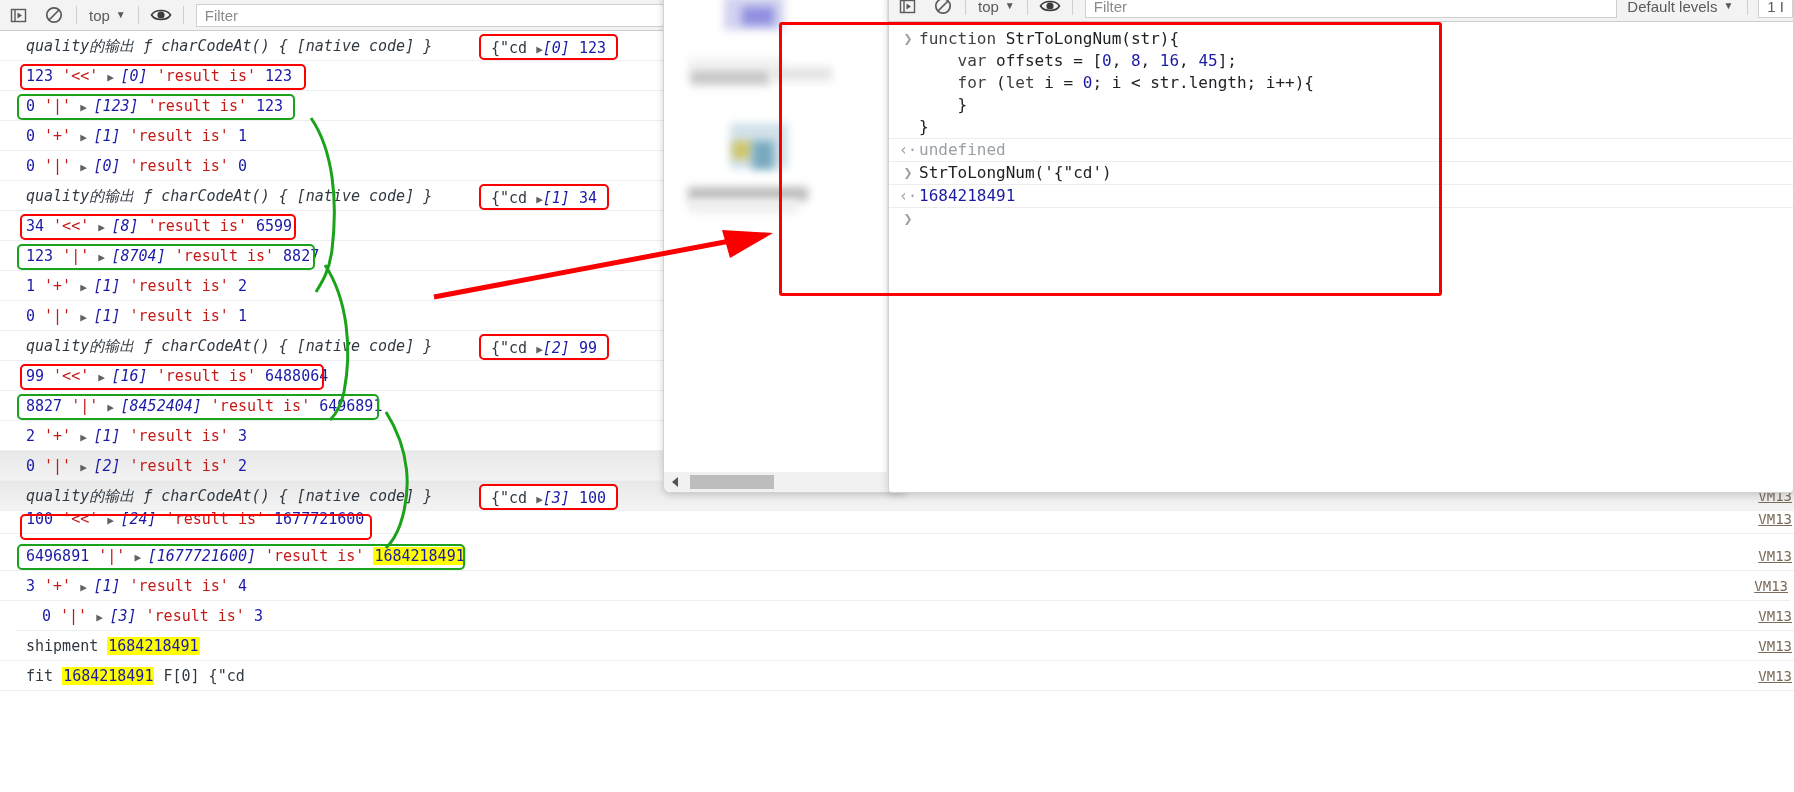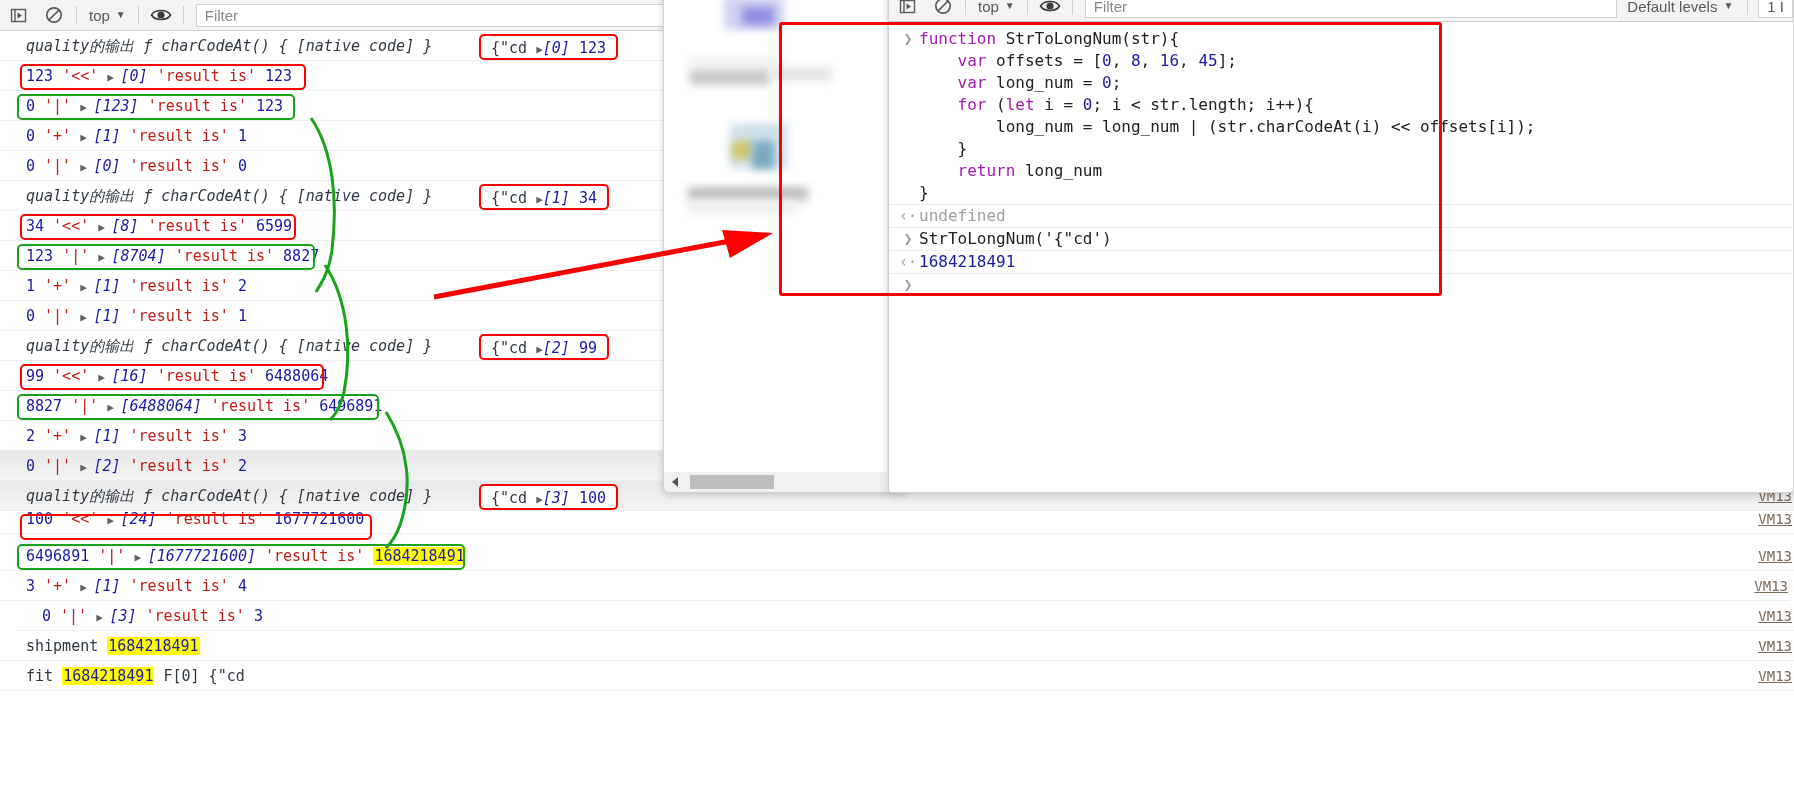--- a/index.html
+++ b/index.html
@@ -152,21 +152,21 @@
     font-size:16px; color:#202124;
     padding-top: 6px;
   }
   .c-row { display:flex; align-items:flex-start; min-height:22px; padding-left: 8px; }
   .c-row.sep { border-top:1px solid #ececec; border-bottom:1px solid #ececec; }
   .c-gutter {
     width:22px; flex:0 0 22px; text-align:center;
     color:#9aa0a6; font-size:15px; line-height:22px;
   }
   .c-code { white-space:pre; line-height:22px; }
-  .k-kw  { color:#a21caf;margin-top:28px; }
+  .k-kw  { color:#404040;margin-top:28px; }
   .k-fn  { color:#202124; }
   .k-num { color:#1a1aa6; }
   .k-op  { color:#202124; }
   .k-und { color:#9aa0a6; }
   .k-res { color:#1a1aa6; }
 
   
   #right-redbox {
     position:absolute; left:779px; top:22px; width:663px; height:274px;
     border: 3px solid #fb0000; border-radius: 3px;
@@ -226,21 +226,21 @@
         <div class="log-row" style="top: 60px; position: absolute; left: 0px; right: 0px;"><span class="t-num">0 </span><span class="t-str">'|' </span><span class="tri">▶ </span><span class="t-italic">[123] </span><span class="t-str">'result is' </span><span class="t-num">123</span></div>
         <div class="log-row" style="top: 90px; position: absolute; left: 0px; right: 0px;"><span class="t-num">0 </span><span class="t-str">'+' </span><span class="tri">▶ </span><span class="t-italic">[1] </span><span class="t-str">'result is' </span><span class="t-num">1</span></div>
         <div class="log-row" style="top: 120px; position: absolute; left: 0px; right: 0px;"><span class="t-num">0 </span><span class="t-str">'|' </span><span class="tri">▶ </span><span class="t-italic">[0] </span><span class="t-str">'result is' </span><span class="t-num">0</span></div>
         <div class="log-row" style="top: 150px; position: absolute; left: 0px; right: 0px;"><span class="t-fn">quality的输出 ƒ charCodeAt() { [native code] }</span><span class="side-preview" style="position: absolute; left: 479px; top: 3px; height: 26px; line-height: 24px; padding: 0px 10px; border: 2.5px solid rgb(251, 0, 0); border-radius: 5px; background: rgb(255, 255, 255); white-space: nowrap;"><span class="t-plain">{"cd </span><span class="tri">▶</span><span class="t-italic">[1] </span><span class="t-num">34</span></span></div>
         <div class="log-row" style="top: 180px; position: absolute; left: 0px; right: 0px;"><span class="t-num">34 </span><span class="t-str">'&lt;&lt;' </span><span class="tri">▶ </span><span class="t-italic">[8] </span><span class="t-str">'result is' </span><span class="t-num">6599</span></div>
         <div class="log-row" style="top: 210px; position: absolute; left: 0px; right: 0px;"><span class="t-num">123 </span><span class="t-str">'|' </span><span class="tri">▶ </span><span class="t-italic">[8704] </span><span class="t-str">'result is' </span><span class="t-num">8827</span></div>
         <div class="log-row" style="top: 240px; position: absolute; left: 0px; right: 0px;"><span class="t-num">1 </span><span class="t-str">'+' </span><span class="tri">▶ </span><span class="t-italic">[1] </span><span class="t-str">'result is' </span><span class="t-num">2</span></div>
         <div class="log-row" style="top: 270px; position: absolute; left: 0px; right: 0px;"><span class="t-num">0 </span><span class="t-str">'|' </span><span class="tri">▶ </span><span class="t-italic">[1] </span><span class="t-str">'result is' </span><span class="t-num">1</span></div>
         <div class="log-row" style="top: 300px; position: absolute; left: 0px; right: 0px;"><span class="t-fn">quality的输出 ƒ charCodeAt() { [native code] }</span><span class="side-preview" style="position: absolute; left: 479px; top: 3px; height: 26px; line-height: 24px; padding: 0px 10px; border: 2.5px solid rgb(251, 0, 0); border-radius: 5px; background: rgb(255, 255, 255); white-space: nowrap;"><span class="t-plain">{"cd </span><span class="tri">▶</span><span class="t-italic">[2] </span><span class="t-num">99</span></span></div>
         <div class="log-row" style="top: 330px; position: absolute; left: 0px; right: 0px;"><span class="t-num">99 </span><span class="t-str">'&lt;&lt;' </span><span class="tri">▶ </span><span class="t-italic">[16] </span><span class="t-str">'result is' </span><span class="t-num">6488064</span></div>
-        <div class="log-row" style="top: 360px; position: absolute; left: 0px; right: 0px;"><span class="t-num">8827 </span><span class="t-str">'|' </span><span class="tri">▶ </span><span class="t-italic">[6488064] </span><span class="t-str">'result is' </span><span class="t-num">6496891</span></div>
+        <div class="log-row" style="top: 360px; position: absolute; left: 0px; right: 0px;"><span class="t-num">8827 </span><span class="t-str">'|' </span><span class="tri">▶ </span><span class="t-italic">[8452404] </span><span class="t-str">'result is' </span><span class="t-num">6496891</span></div>
         <div class="log-row" style="top: 390px; position: absolute; left: 0px; right: 0px;"><span class="t-num">2 </span><span class="t-str">'+' </span><span class="tri">▶ </span><span class="t-italic">[1] </span><span class="t-str">'result is' </span><span class="t-num">3</span></div>
         <div class="log-row shaded" style="top: 420px; position: absolute; left: 0px; right: 0px;"><span class="t-num">0 </span><span class="t-str">'|' </span><span class="tri">▶ </span><span class="t-italic">[2] </span><span class="t-str">'result is' </span><span class="t-num">2</span><a class="vm-link">VM13</a></div>
         <div class="log-row shaded" style="top: 450px; position: absolute; left: 0px; right: 0px;"><span class="t-fn">quality的输出 ƒ charCodeAt() { [native code] }</span><span class="side-preview" style="position: absolute; left: 479px; top: 3px; height: 26px; line-height: 24px; padding: 0px 10px; border: 2.5px solid rgb(251, 0, 0); border-radius: 5px; background: rgb(255, 255, 255); white-space: nowrap;"><span class="t-plain">{"cd </span><span class="tri">▶</span><span class="t-italic">[3] </span><span class="t-num">100</span></span><a class="vm-link">VM13</a></div>
         <div class="log-row" style="top: 473px; position: absolute; left: 0px; right: 0px;"><span class="t-num">100 </span><span class="t-str">'&lt;&lt;' </span><span class="tri">▶ </span><span class="t-italic">[24] </span><span class="t-str">'result is' </span><span class="t-num">1677721600</span><a class="vm-link">VM13</a></div>
         <div class="log-row" style="top: 510px; position: absolute; left: 0px; right: 0px;"><span class="t-num">6496891 </span><span class="t-str">'|' </span><span class="tri">▶ </span><span class="t-italic">[1677721600] </span><span class="t-str">'result is' </span><span class="hl">1684218491</span><a class="vm-link">VM13</a></div>
         <div class="log-row" style="top: 540px; position: absolute; left: 0px; right: 4px;"><span class="t-num">3 </span><span class="t-str">'+' </span><span class="tri">▶ </span><span class="t-italic">[1] </span><span class="t-str">'result is' </span><span class="t-num">4</span><a class="vm-link">VM13</a></div>
         <div class="log-row" style="top: 570px; position: absolute; left: 16px; right: 0px;"><span class="t-num">0 </span><span class="t-str">'|' </span><span class="tri">▶ </span><span class="t-italic">[3] </span><span class="t-str">'result is' </span><span class="t-num">3</span><a class="vm-link">VM13</a></div>
         <div class="log-row" style="top: 600px; position: absolute; left: 0px; right: 0px;"><span class="t-plain">shipment </span><span class="hl">1684218491</span><a class="vm-link">VM13</a></div>
         <div class="log-row" style="top: 630px; position: absolute; left: 0px; right: 0px;"><span class="t-plain">fit </span><span class="hl">1684218491</span><span class="t-plain"> F[0] {"cd</span><a class="vm-link">VM13</a></div>
         <div class="box-red" style="left: 20px; top: 33px; width: 286px; height: 26px;"></div>
@@ -342,37 +342,25 @@
         <div class="c-row">
           <div class="c-gutter">❯</div>
           <div class="c-code"><span class="k-kw">function </span><span class="k-fn">StrToLongNum(str){</span></div>
         </div>
         <div class="c-row">
           <div class="c-gutter"></div>
           <div class="c-code"><span class="k-op">    </span><span class="k-kw">var </span><span class="k-op">offsets = [</span><span class="k-num">0</span><span class="k-op">, </span><span class="k-num">8</span><span class="k-op">, </span><span class="k-num">16</span><span class="k-op">, </span><span class="k-num">45</span><span class="k-op">];</span></div>
         </div>
         <div class="c-row">
           <div class="c-gutter"></div>
-          <div class="c-code"><span class="k-op">    </span><span class="k-kw">var </span><span class="k-op">long_num = </span><span class="k-num">0</span><span class="k-op">;</span></div>
-        </div>
-        <div class="c-row">
-          <div class="c-gutter"></div>
           <div class="c-code"><span class="k-op">    </span><span class="k-kw">for </span><span class="k-op">(</span><span class="k-kw">let </span><span class="k-op">i = </span><span class="k-num">0</span><span class="k-op">; i &lt; str.length; i++){</span></div>
-        </div>
-        <div class="c-row">
-          <div class="c-gutter"></div>
-          <div class="c-code"><span class="k-op">        long_num = long_num | (str.charCodeAt(i) &lt;&lt; offsets[i]);</span></div>
         </div>
         <div class="c-row">
           <div class="c-gutter"></div>
           <div class="c-code"><span class="k-op">    }</span></div>
-        </div>
-        <div class="c-row">
-          <div class="c-gutter"></div>
-          <div class="c-code"><span class="k-op">    </span><span class="k-kw">return </span><span class="k-op">long_num</span></div>
         </div>
         <div class="c-row">
           <div class="c-gutter"></div>
           <div class="c-code"><span class="k-op">}</span></div>
         </div>
         <div class="c-row sep">
           <div class="c-gutter">‹·</div>
           <div class="c-code"><span class="k-und">undefined</span></div>
         </div>
         <div class="c-row">

